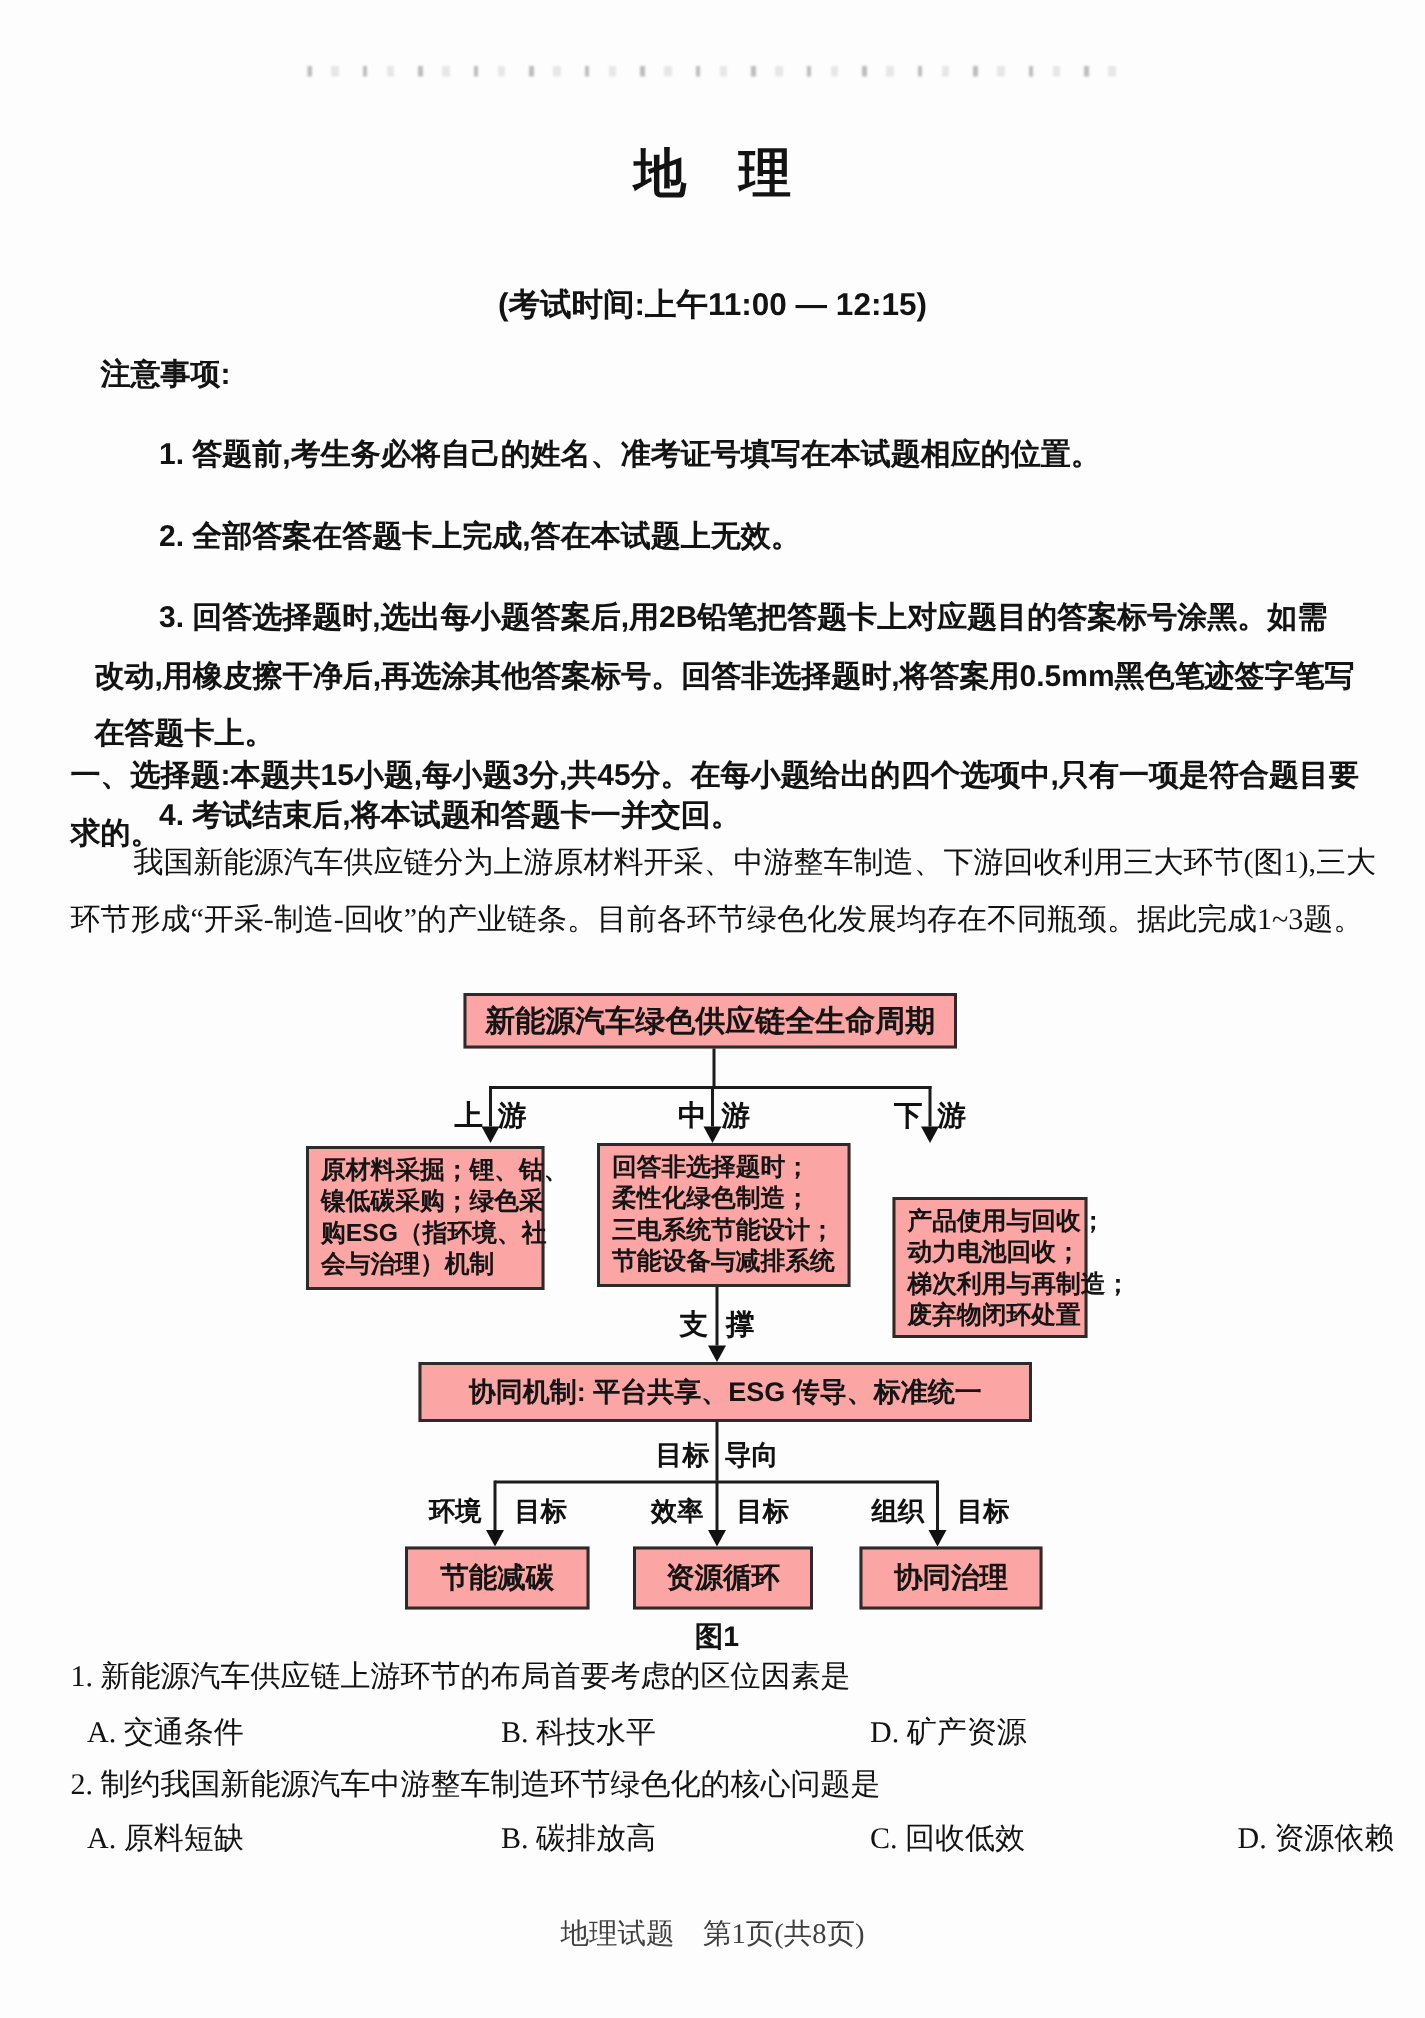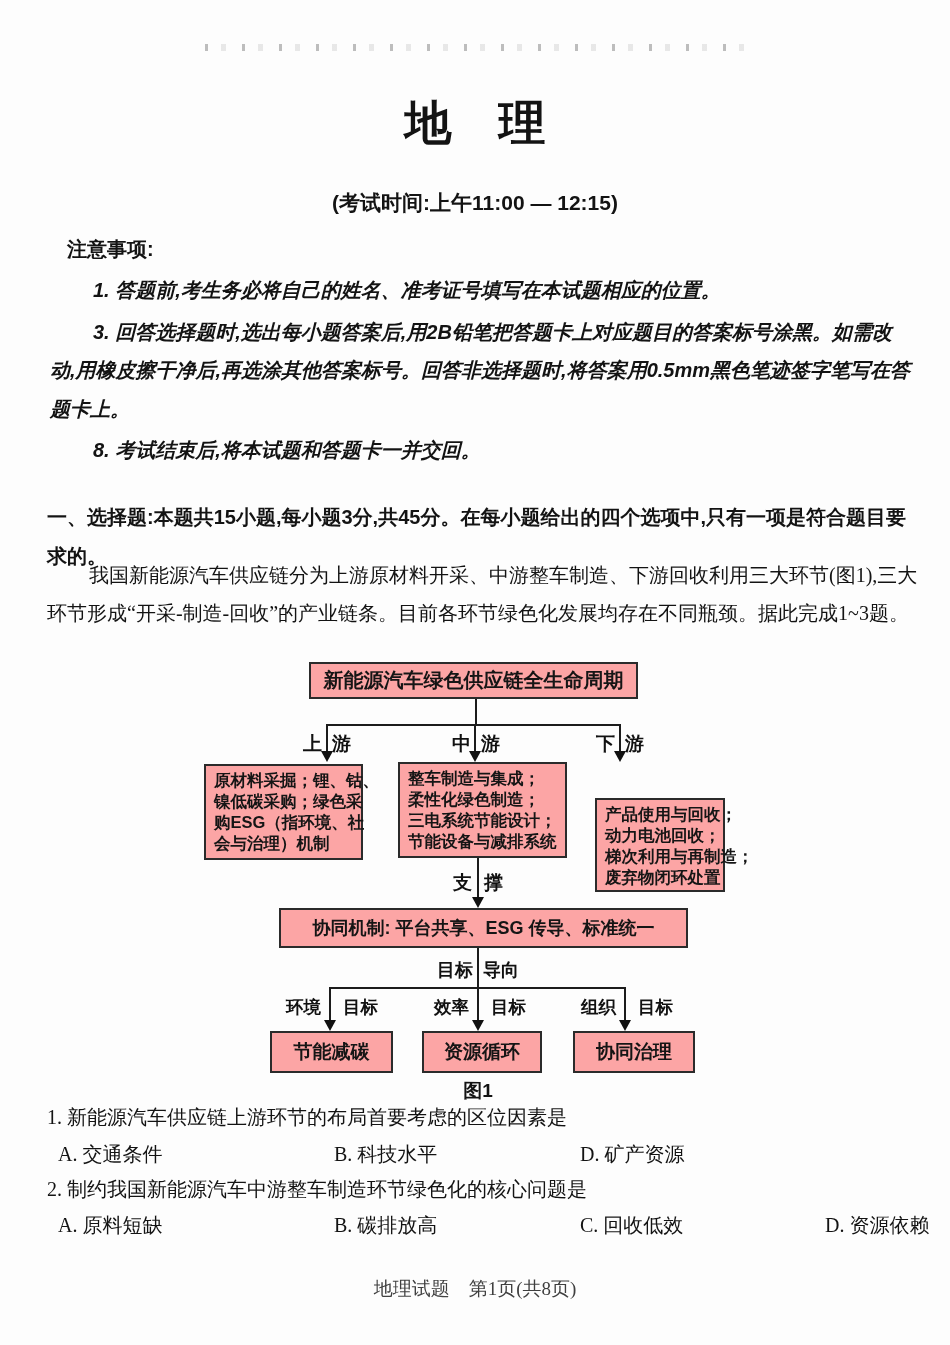--- a/index.html
+++ b/index.html
@@ -10,25 +10,25 @@
   }
   .abs{position:absolute;}
   .serif{font-family:"Liberation Serif",serif;}
   
   .faded-line{
     top:44px;left:205px;width:540px;height:7px;opacity:.5;filter:blur(.6px);
     background:repeating-linear-gradient(90deg,
       rgba(20,20,20,.55) 0 3px, rgba(0,0,0,0) 3px 16px,
       rgba(20,20,20,.18) 16px 21px, rgba(0,0,0,0) 21px 37px);
   }
-  .title{top:92px;left:0;width:100%;text-align:center;font-size:47px;font-weight:700;}
+  .title{top:92px;left:0;width:100%;text-align:center;font-size:35px;font-weight:700;}
   .subtitle{top:189px;left:0;width:100%;text-align:center;font-size:21px;font-weight:700;}
   .notices-heading{top:236px;left:55px;font-size:20px;font-weight:700;margin-left:12px;}
   .notices{top:268px;left:47px;width:873px;font-size:20px;font-weight:600;line-height:38.5px;}
-  .notices p{margin:3px;text-indent:43px;font-style:italic;}
+  .notices p{margin:16px;text-indent:43px;}
   .section-heading{top:498px;left:47px;width:873px;font-size:20px;font-weight:700;line-height:38.5px;}
   .passage{top:557px;left:47px;width:873px;font-size:20px;line-height:37.5px;text-indent:42px;}
   
   .diagram{top:658px;left:0;width:950px;height:452px;}
   .fbox{
     position:absolute;box-sizing:border-box;border:2px solid #2b2b2b;background:#fca5a5;
     font-weight:700;color:#151515;
   }
   .fbox.center{display:flex;align-items:center;justify-content:center;text-align:center;}
   .dbox{font-size:16.5px;font-weight:600;line-height:21px;padding:4px 8px;text-align:left;}
@@ -56,22 +56,23 @@
 <body>
 
 <div class="abs faded-line"></div>
 
 <div class="abs title">地　理</div>
 <div class="abs subtitle">(考试时间:上午11:00 — 12:15)</div>
 
 <div class="abs notices-heading">注意事项:</div>
 <div class="abs notices">
   <p>1. 答题前,考生务必将自己的姓名、准考证号填写在本试题相应的位置。</p>
+  <p>2. 全部答案在答题卡上完成,答在本试题上无效。</p>
   <p>3. 回答选择题时,选出每小题答案后,用2B铅笔把答题卡上对应题目的答案标号涂黑。如需改动,用橡皮擦干净后,再选涂其他答案标号。回答非选择题时,将答案用0.5mm黑色笔迹签字笔写在答题卡上。</p>
-  <p>8. 考试结束后,将本试题和答题卡一并交回。</p>
+  <p>4. 考试结束后,将本试题和答题卡一并交回。</p>
 </div>
 
 <div class="abs section-heading">一、选择题:本题共15小题,每小题3分,共45分。在每小题给出的四个选项中,只有一项是符合题目要求的。</div>
 <div class="abs passage serif">我国新能源汽车供应链分为上游原材料开采、中游整车制造、下游回收利用三大环节(图1),三大环节形成“开采-制造-回收”的产业链条。目前各环节绿色化发展均存在不同瓶颈。据此完成1~3题。</div>
 
 <div class="abs diagram">
 
   <div class="fbox center" style="left:309px;top:4px;width:329px;height:37px;font-size:20px;">新能源汽车绿色供应链全生命周期</div>
 
   <div class="vline" style="left:475px;top:41px;height:25px;"></div>
@@ -97,21 +98,21 @@
     <span>游</span>
   </div>
 
   <div class="fbox dbox" style="left:204px;top:106px;width:159px;height:96px;">
     <div>原材料采掘；锂、钴、</div>
     <div>镍低碳采购；绿色采</div>
     <div>购ESG（指环境、社</div>
     <div>会与治理）机制</div>
   </div>
   <div class="fbox dbox" style="left:398px;top:104px;width:169px;height:96px;">
-    <div>整车制造与集成；</div>
+    <div>回答非选择题时；</div>
     <div>柔性化绿色制造；</div>
     <div>三电系统节能设计；</div>
     <div>节能设备与减排系统</div>
   </div>
   <div class="fbox dbox" style="left:595px;top:106px;width:130px;height:94px;margin-top:34px;">
     <div>产品使用与回收；</div>
     <div>动力电池回收；</div>
     <div>梯次利用与再制造；</div>
     <div>废弃物闭环处置</div>
   </div>

